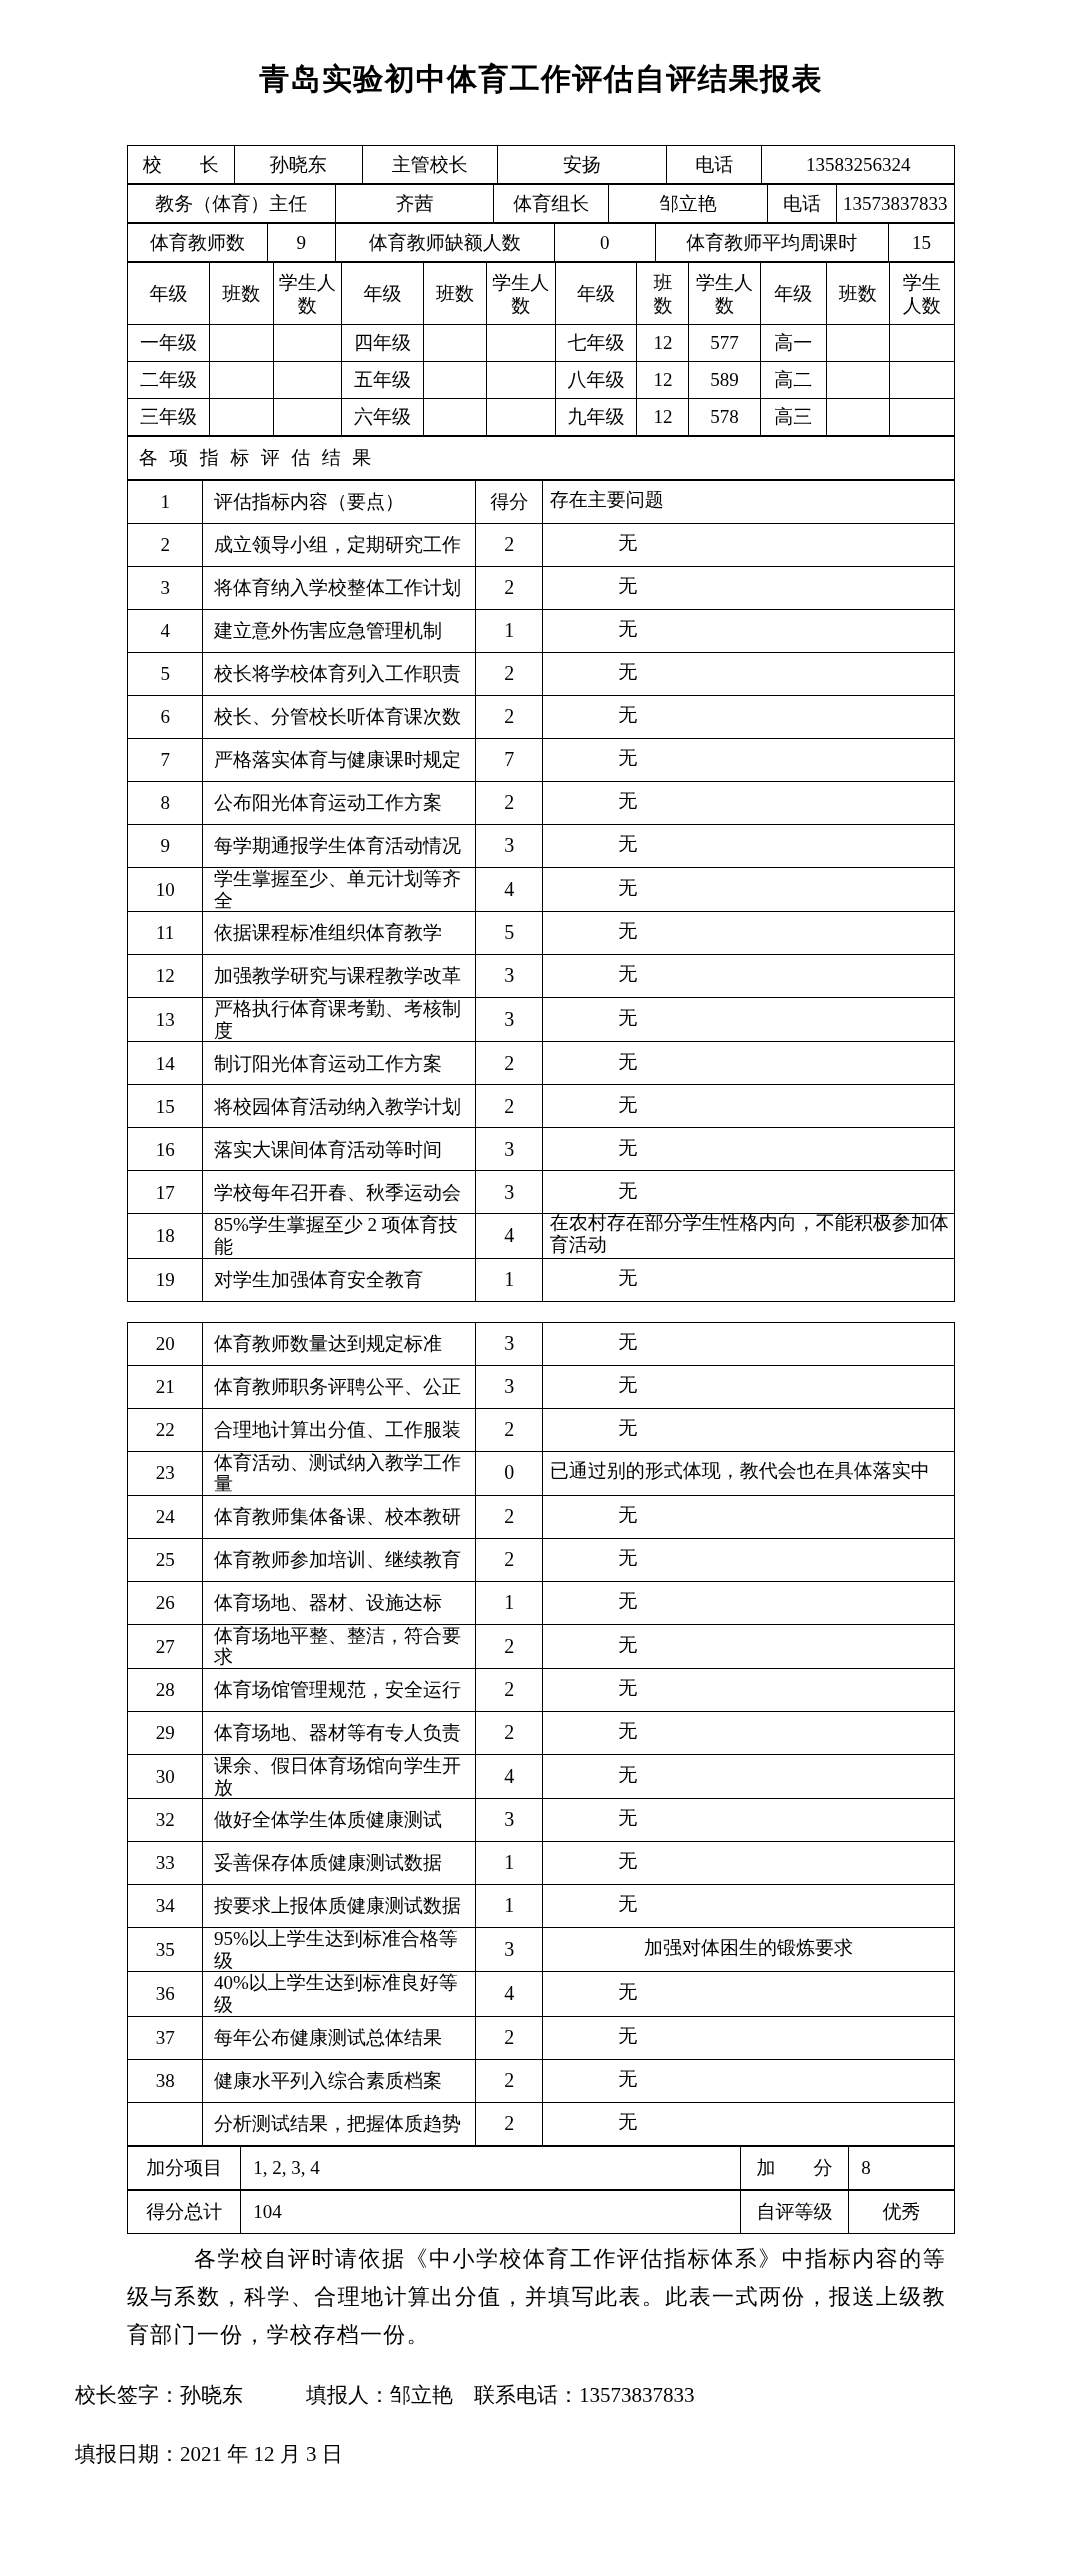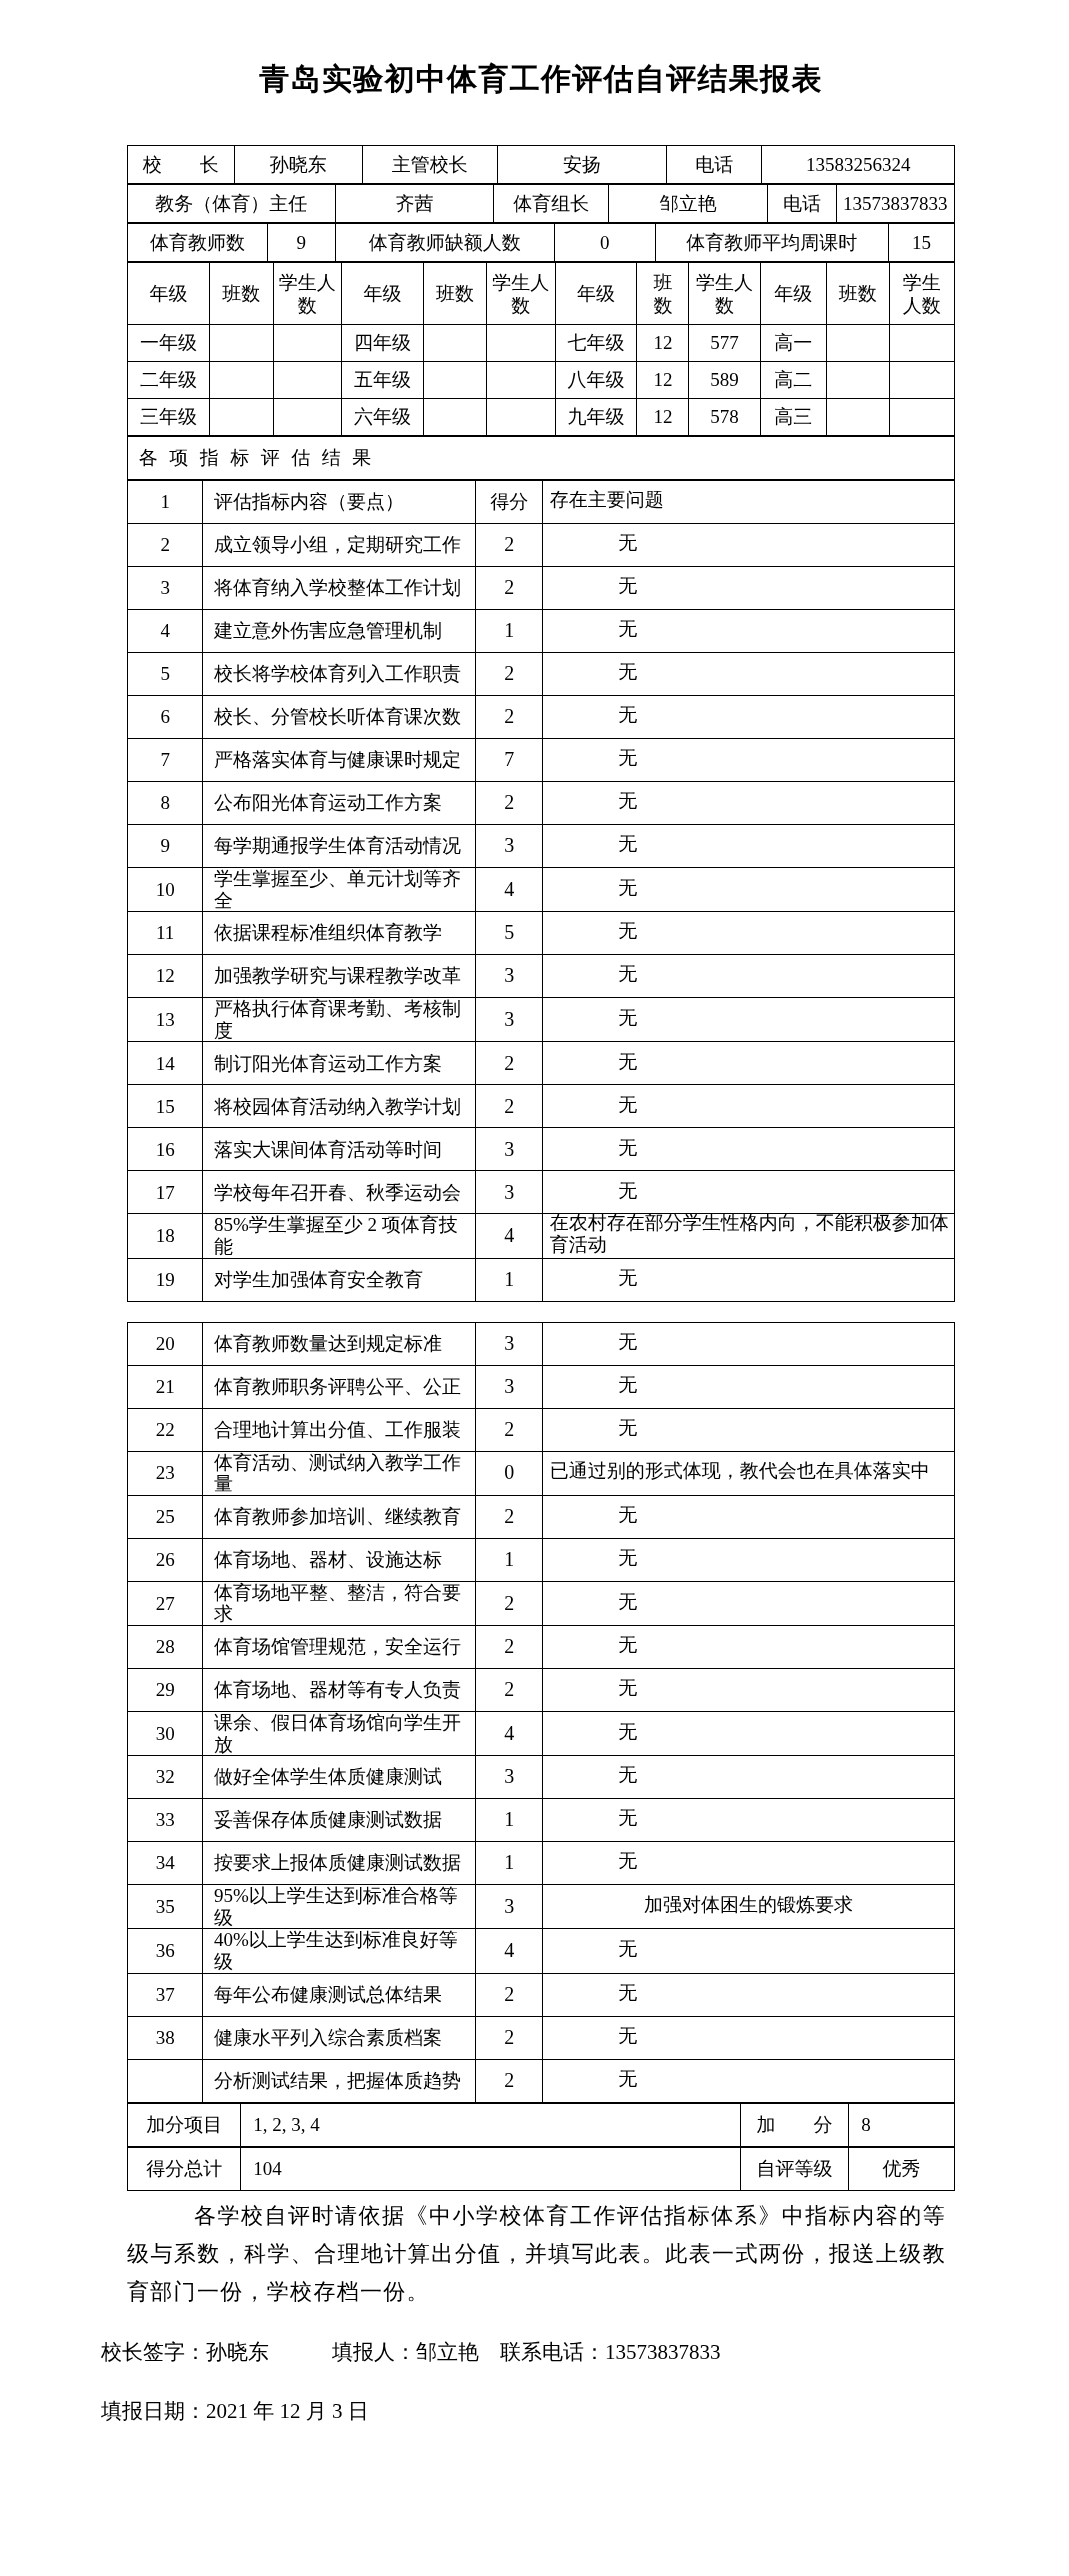--- a/index.html
+++ b/index.html
@@ -22,21 +22,21 @@
   .ind td.c-score{font-size:20px;}
   .ind td.c-problem{text-align:left;padding-left:6.7px;font-family:Liberation Mono, monospace;}
   .ind td.c-problem.wu{padding-left:75px;}
   .ind td.c-problem.ctr{text-align:center;padding-left:2.7px;}
   .gap{height:20px;}
   .bottom td{height:42px;}
   .bottom td.c-val{text-align:left;padding-left:12px;}
   .footer-note{width:819px;margin-left:127px;margin-top:6.7px;
                font-size:22px;line-height:38px;text-indent:67px;letter-spacing:1.3px;
                text-align:justify;}
-  .sig-line{margin-left:101px;margin-top:8px;font-size:21px;line-height:38px;}
+  .sig-line{margin-left:75px;margin-top:8px;font-size:21px;line-height:38px;}
 </style>
 </head>
 <body>
 
 <div class="page">
   <h1 class="title">青岛实验初中体育工作评估自评结果报表</h1>
 
   <div class="tbl-wrap">
 
     <table class="info">
@@ -342,20 +342,26 @@
             <td class="c-score">2</td>
             <td class="c-problem wu">无</td>
           </tr>
           <tr>
             <td class="c-no">23</td>
             <td class="c-content">体育活动、测试纳入教学工作量</td>
             <td class="c-score">0</td>
             <td class="c-problem">已通过别的形式体现，教代会也在具体落实中</td>
           </tr>
           <tr>
+            <td class="c-no">24</td>
+            <td class="c-content">体育教师集体备课、校本教研</td>
+            <td class="c-score">2</td>
+            <td class="c-problem wu">无</td>
+          </tr>
+          <tr>
             <td class="c-no">25</td>
             <td class="c-content">体育教师参加培训、继续教育</td>
             <td class="c-score">2</td>
             <td class="c-problem wu">无</td>
           </tr>
           <tr>
             <td class="c-no">26</td>
             <td class="c-content">体育场地、器材、设施达标</td>
             <td class="c-score">1</td>
             <td class="c-problem wu">无</td>

